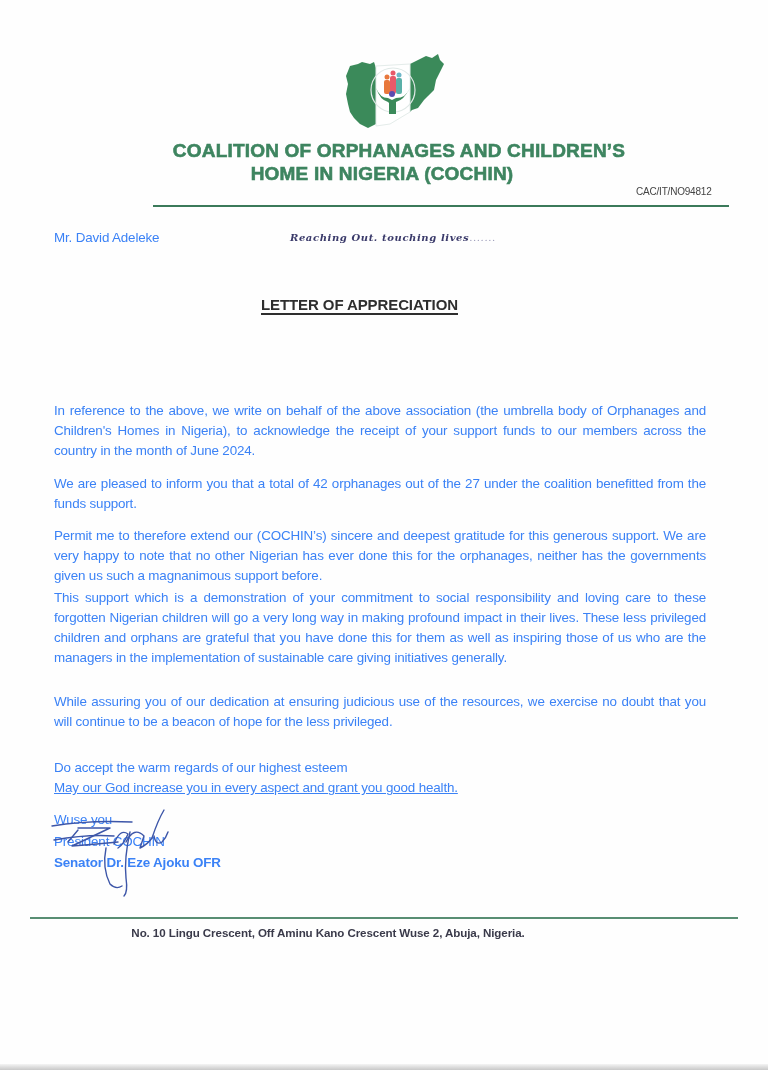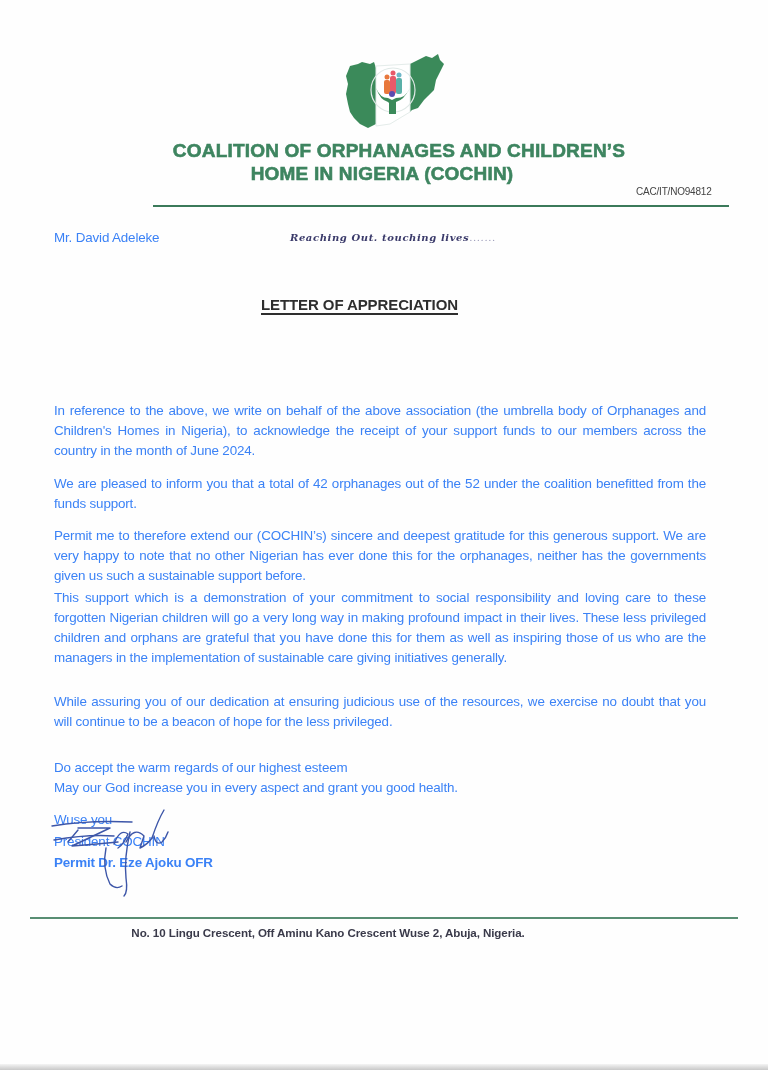--- a/index.html
+++ b/index.html
@@ -106,21 +106,21 @@
     text-underline-offset: 3px;
     text-decoration-thickness: 2px;
   }
   .p1 { top: 339px; }
   .p2 { top: 401px; }
   .p3 { top: 474px; }
   .p4 { top: 526px; }
   .p5 { top: 588px; }
   .p6 { top: 692px; }
   .p7 { top: 758px; }
-  .p8 { top: 778px; }
+  .p8 { top: 778px; text-decoration: underline; }
   .thanks { top: 810px; }
   .signer {
     top: 853px;
     font-weight: bold;
   }
   .signer-title { top: 832px; }
   .signature {
     position: absolute;
     left: 48px;
     top: 808px;
@@ -198,29 +198,29 @@
   <div class="reg-number">CAC/IT/NO94812</div>
   <div class="header-rule"></div>
 
   <div class="text left recipient">Mr. David Adeleke</div>
 
   <div class="title">
     <span>LETTER OF APPRECIATION</span>
   </div>
 
   <div class="text p2">In reference to the above, we write on behalf of the above association (the umbrella body of Orphanages and Children's Homes in Nigeria), to acknowledge the receipt of your support funds to our members across the country in the month of June 2024.</div>
-  <div class="text p3">We are pleased to inform you that a total of 42 orphanages out of the 52 under the coalition benefitted from the funds support.</div>
-  <div class="text p4">Permit me to therefore extend our (COCHIN’s) sincere and deepest gratitude for this generous support. We are very happy to note that no other Nigerian has ever done this for the orphanages, neither has the governments given us such a sustainable support before.</div>
+  <div class="text p3">We are pleased to inform you that a total of 42 orphanages out of the 27 under the coalition benefitted from the funds support.</div>
+  <div class="text p4">Permit me to therefore extend our (COCHIN’s) sincere and deepest gratitude for this generous support. We are very happy to note that no other Nigerian has ever done this for the orphanages, neither has the governments given us such a magnanimous support before.</div>
   <div class="text p5">This support which is a demonstration of your commitment to social responsibility and loving care to these forgotten Nigerian children will go a very long way in making profound impact in their lives. These less privileged children and orphans are grateful that you have done this for them as well as inspiring those of us who are the managers in the implementation of sustainable care giving initiatives generally.</div>
   <div class="text p6">While assuring you of our dedication at ensuring judicious use of the resources, we exercise no doubt that you will continue to be a beacon of hope for the less privileged.</div>
   <div class="text left p7">Do accept the warm regards of our highest esteem</div>
   <div class="text left p8">May our God increase you in every aspect and grant you good health.</div>
 
   <div class="text left thanks">Wuse you</div>
-  <div class="text left signer">Permit Dr. Eze Ajoku OFR</div>
+  <div class="text left signer">Senator Dr. Eze Ajoku OFR</div>
   <div class="text left signer-title">President COCHIN</div>
 
   <div class="signature">
     <svg width="160" height="90" viewBox="0 0 160 90" xmlns="http://www.w3.org/2000/svg" fill="none" stroke="#3d56a8" stroke-width="1.4" stroke-linecap="round" stroke-linejoin="round">
       <path d="M4 18 Q40 12 84 14"></path>
       <path d="M30 20 L62 20 L24 38 Q50 36 70 34"></path>
       <path d="M20 34 L30 22"></path>
       <path d="M66 36 Q72 20 80 26 Q76 36 70 40"></path>
       <path d="M78 34 Q86 18 96 28 L92 40 Q100 36 104 30"></path>
       <path d="M106 28 Q108 38 114 34 Q118 30 120 24"></path>

